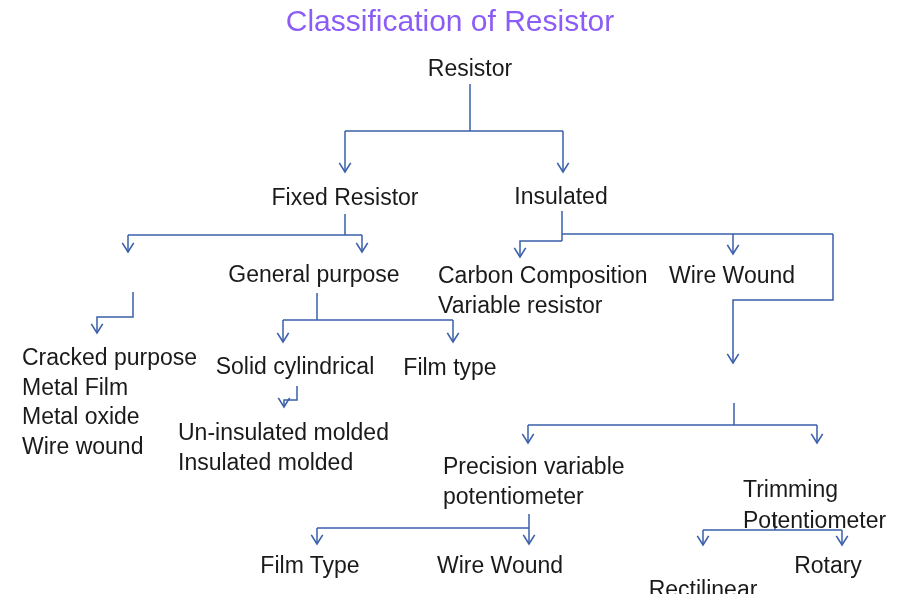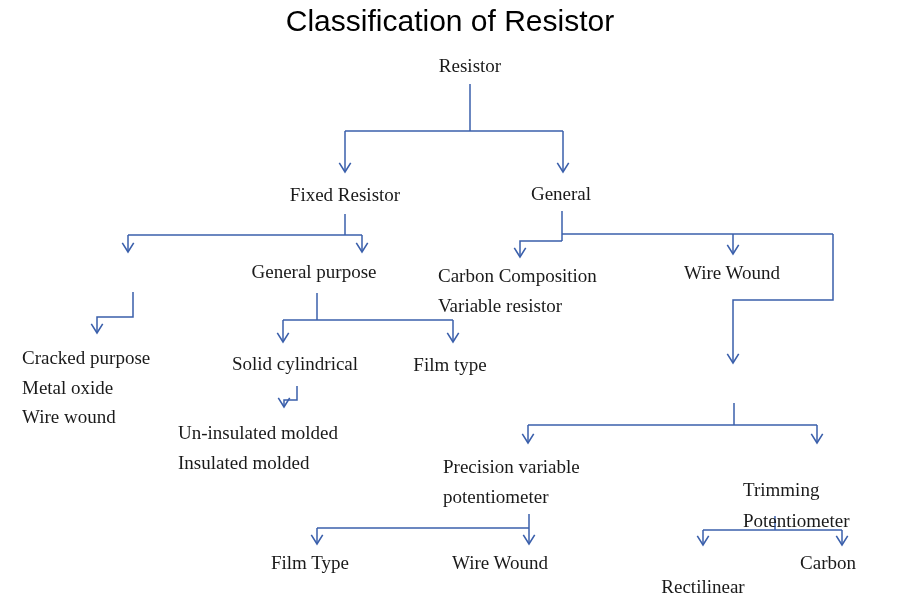--- a/index.html
+++ b/index.html
@@ -10,29 +10,28 @@
     font-family:"Liberation Sans","DejaVu Sans",sans-serif;
     color:#1a1a1a;
     overflow:hidden;
   }
   .title{
     position:absolute;
     left:450px;top:4px;
     transform:translateX(-50%);
     font-size:30px;
     letter-spacing:0px;
-    color:#000000;
+    color:#8b5cf6;
     white-space:nowrap;
   }
   .node{
     position:absolute;
-    font-size:19px;
+    font-size:23px;
     white-space:nowrap;
     color:#1a1a1a;
-    font-family:Liberation Serif, serif;
   }
   .center{transform:translateX(-50%);}
   .mline{line-height:29.5px;}
   svg.connectors{position:absolute;left:0;top:0;}
 </style>
 </head>
 <body>
 
 <div class="canvas">
 
@@ -83,32 +82,33 @@
       <path d="M703,530 V545" marker-end="url(#arw)"></path>
       <path d="M842,530 V545" marker-end="url(#arw)"></path>
     </g>
   </svg>
 
   <div class="title">Classification of Resistor</div>
 
   <div class="node center" style="left:470px;top:55px;">Resistor</div>
 
   <div class="node center" style="left:345px;top:184px;">Fixed Resistor</div>
-  <div class="node center" style="left:561px;top:183px;">General</div>
+  <div class="node center" style="left:561px;top:183px;">Insulated</div>
 
   <div class="node center" style="left:314px;top:261px;">General purpose</div>
 
   <div class="node mline" style="left:438px;top:261px;">
     <div>Carbon Composition</div>
     <div>Variable resistor</div>
   </div>
   <div class="node center" style="left:732px;top:262px;">Wire Wound</div>
 
   <div class="node mline" style="left:22px;top:343px;">
     <div>Cracked purpose</div>
+    <div>Metal Film</div>
     <div>Metal oxide</div>
     <div>Wire wound</div>
   </div>
 
   <div class="node center" style="left:295px;top:353px;">Solid cylindrical</div>
   <div class="node center" style="left:450px;top:354px;">Film type</div>
 
   <div class="node mline" style="left:178px;top:418px;">
     <div>Un-insulated molded</div>
     <div>Insulated molded</div>
@@ -120,15 +120,15 @@
     <div>potentiometer</div>
   </div>
   <div class="node mline" style="left:743px;top:452px;line-height:31px;margin-top:22px;">
     <div>Trimming</div>
     <div>Potentiometer</div>
   </div>
 
   <div class="node center" style="left:310px;top:552px;">Film Type</div>
   <div class="node center" style="left:500px;top:552px;">Wire Wound</div>
   <div class="node center" style="left:703px;top:552px;margin-top:24px;">Rectilinear</div>
-  <div class="node center" style="left:828px;top:552px;">Carbon</div>
+  <div class="node center" style="left:828px;top:552px;">Rotary</div>
 
 </div>
 
 </body></html>

